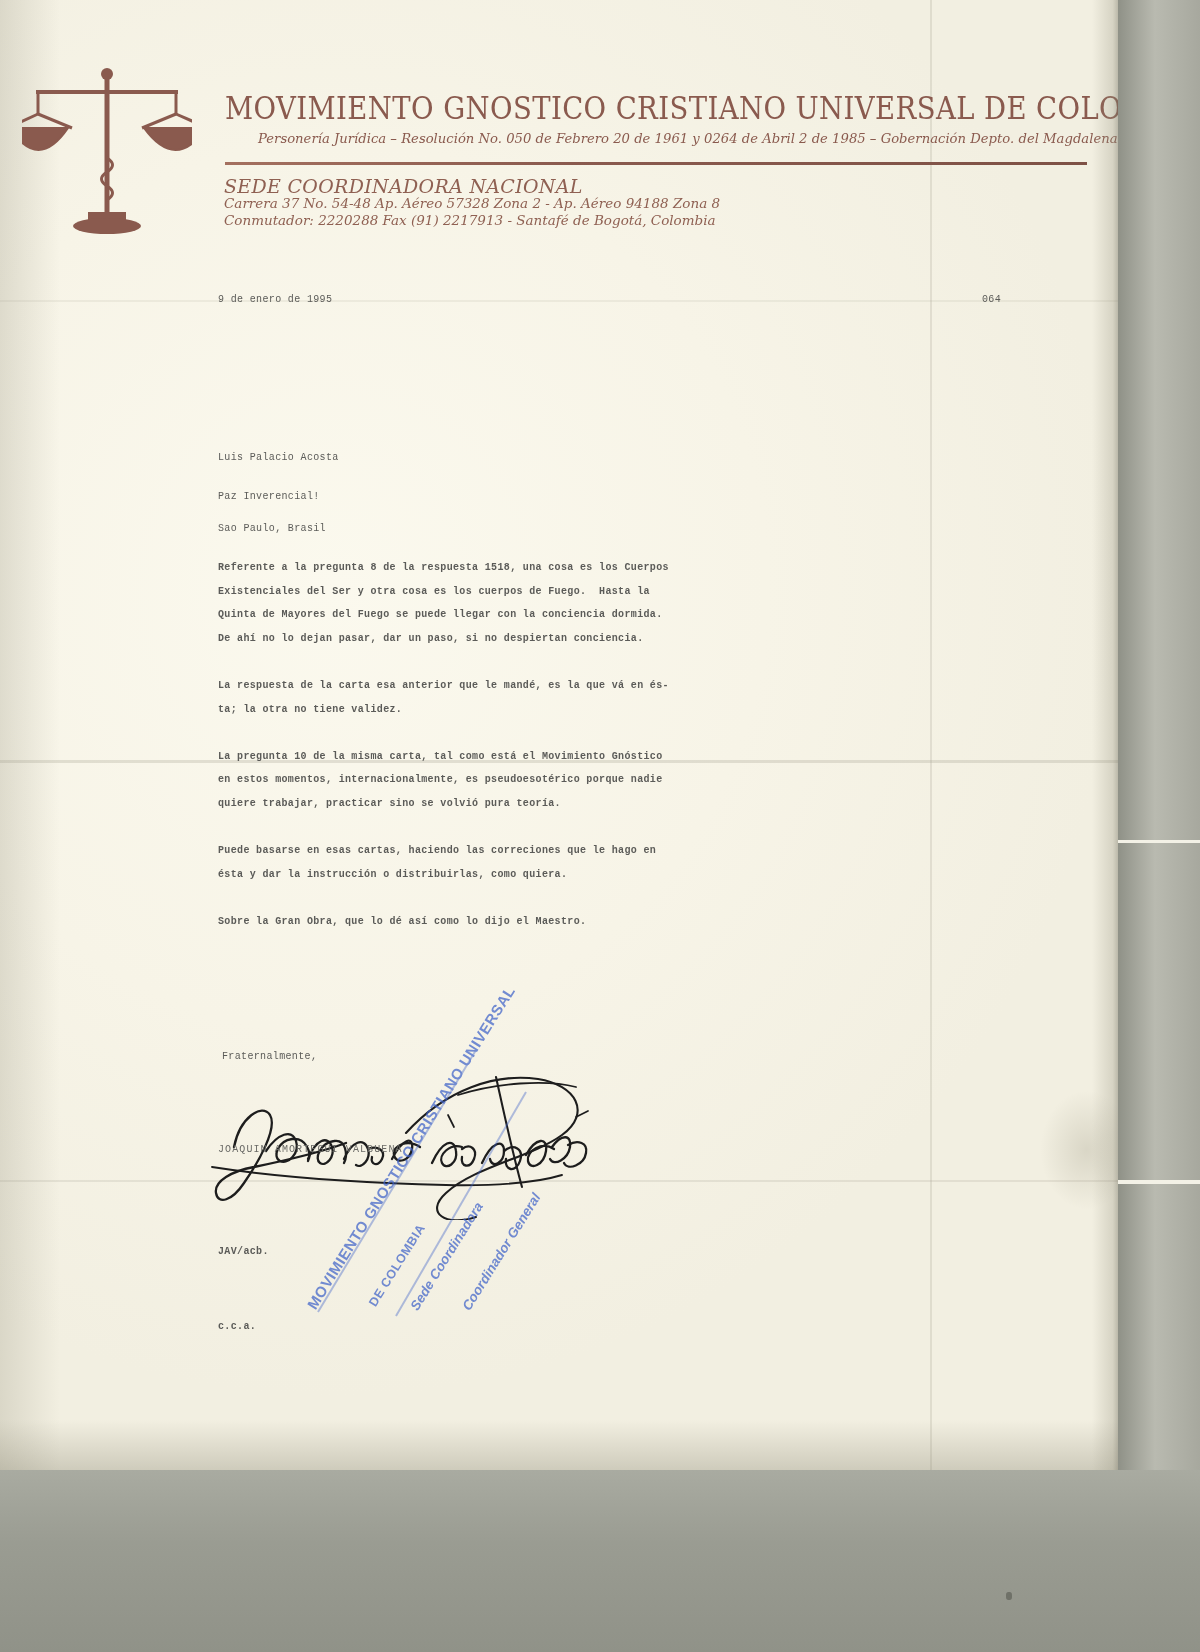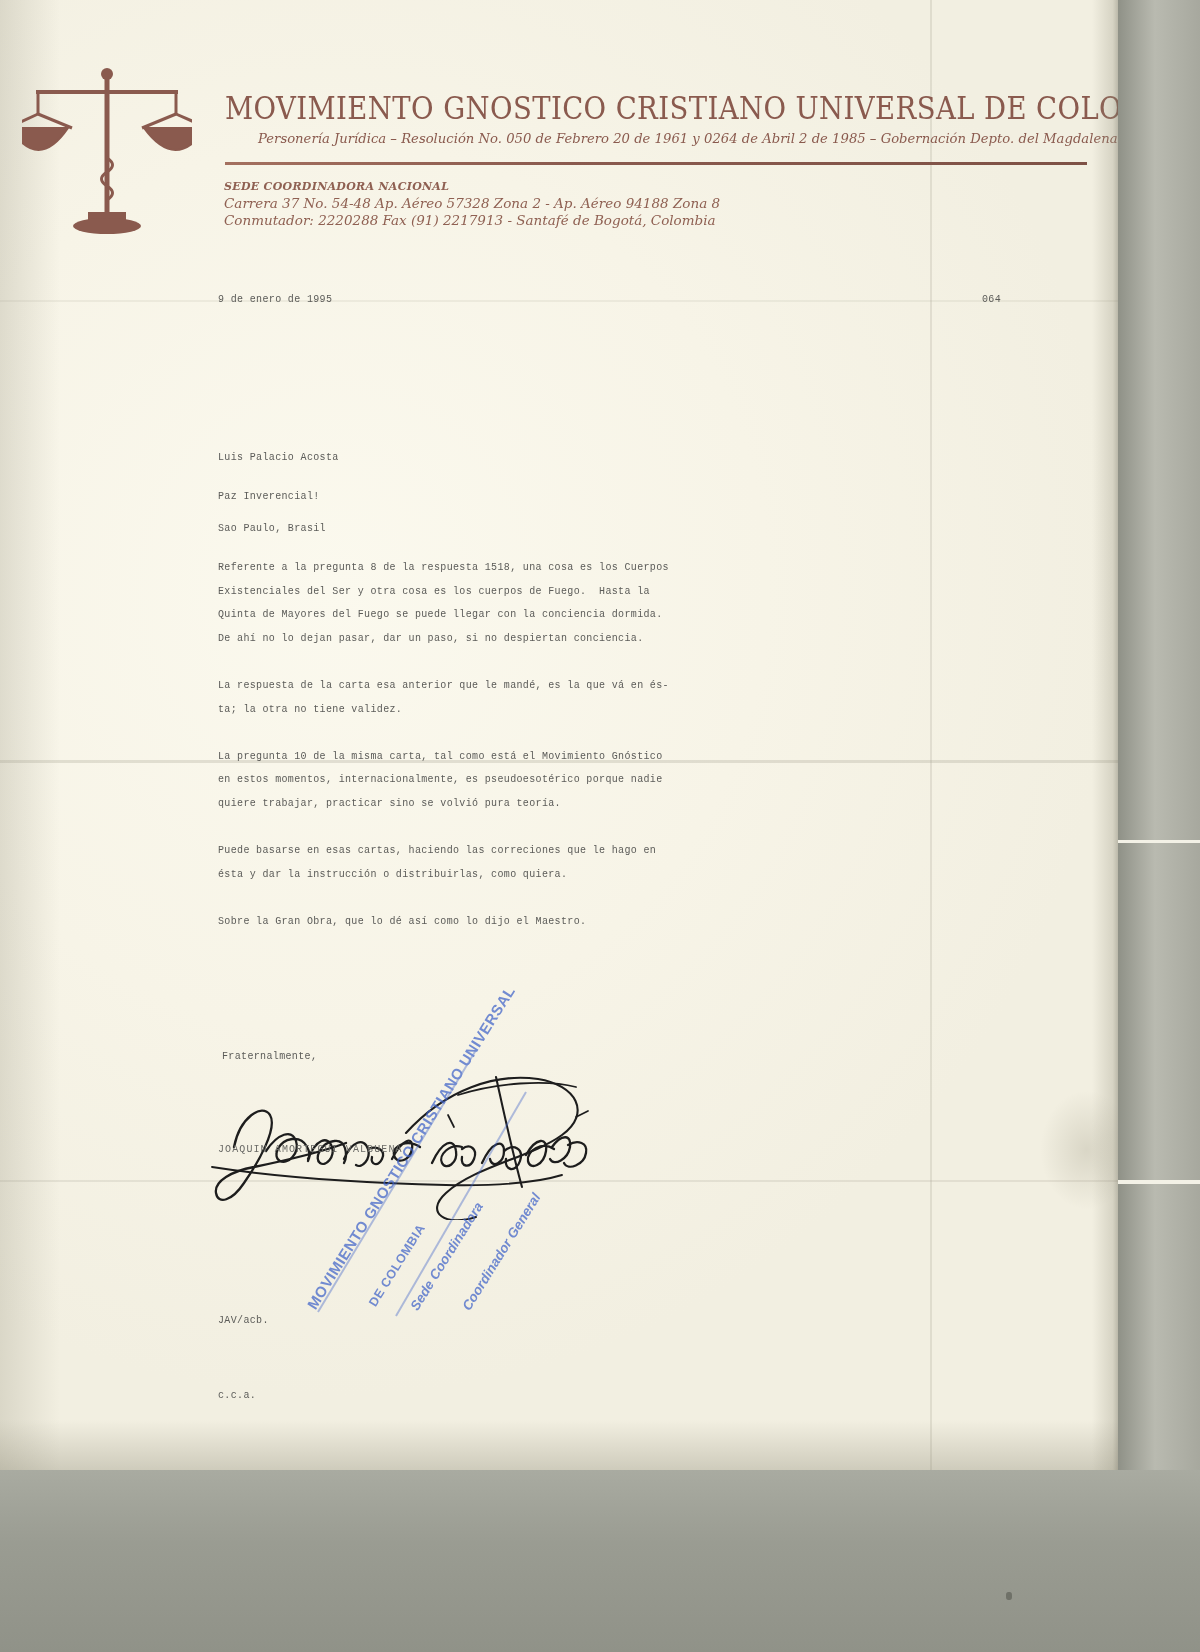--- a/index.html
+++ b/index.html
@@ -83,41 +83,41 @@
     background:linear-gradient(to right,#a4705f,#8a5a4e 40%,#7e5145);
   }
   .addr{
     position:absolute;left:224px;top:178px;
     font-family:"DejaVu Serif",serif;
     font-style:italic;
     font-size:13.5px;
     line-height:17px;
     color:#8f6052;
   }
-  .addr .sede{font-size:11px;letter-spacing:.3px;font-weight:bold;}
+  .addr .sede{font-size:19px;letter-spacing:.3px;}
 
   
   .typed{
     position:absolute;
     font-family:"Liberation Mono","DejaVu Sans Mono",monospace;
     font-size:10px;
     line-height:23.6px;
     color:#5b5b58;
     letter-spacing:.35px;
     white-space:pre;
   }
   .dateline{left:218px;top:288px;}
   .refno{left:982px;top:288px;}
   .recipient{left:218px;top:399px;}
   .salutation{left:218px;top:485px;}
   .body{left:218px;top:556px;width:830px;}
-  .body p{margin:0 0 23.6px 0;white-space:pre;}
+  .body p{margin:0 0 23.6px 0;white-space:pre;font-weight:bold;}
   .closing{left:222px;top:1045px;}
   .signame{left:218px;top:1138px;color:#6a6a66;letter-spacing:1.1px;text-align:center;}
-  .initials{left:218px;top:1258px;line-height:25px;}
+  .initials{left:218px;top:1189px;line-height:25px;font-weight:bold;}
 
   
   .signature{
     position:absolute;left:196px;top:1055px;width:430px;height:165px;
     pointer-events:none;
   }
   
   .stamp{
     position:absolute;left:300px;top:1020px;width:240px;height:300px;
     pointer-events:none;

